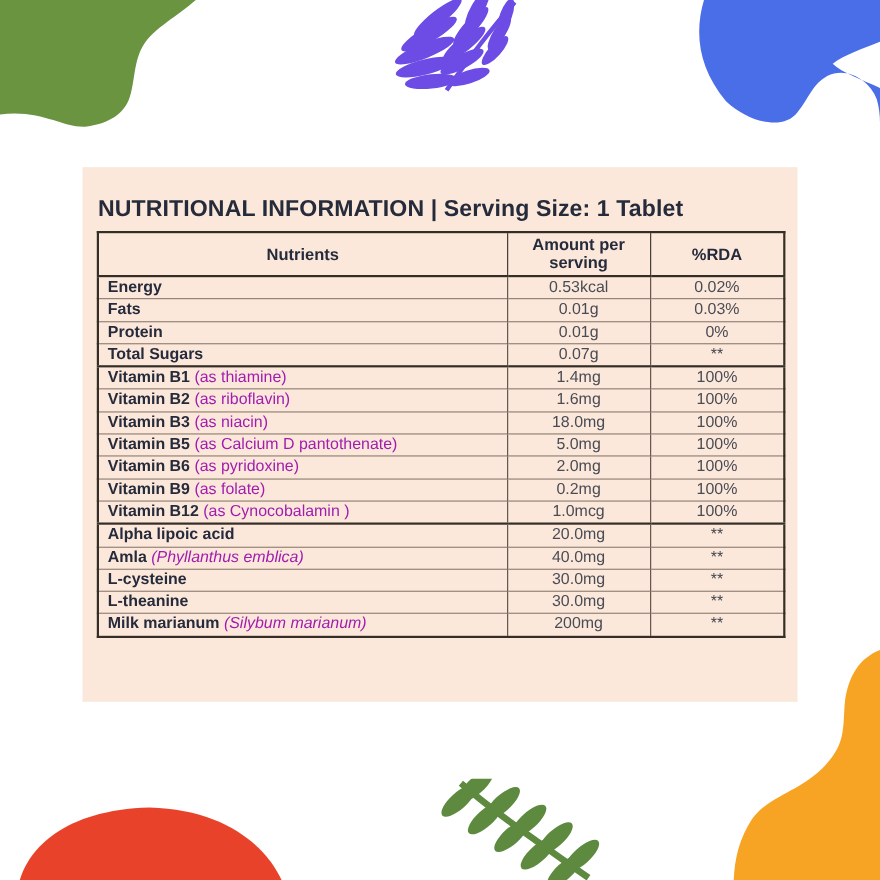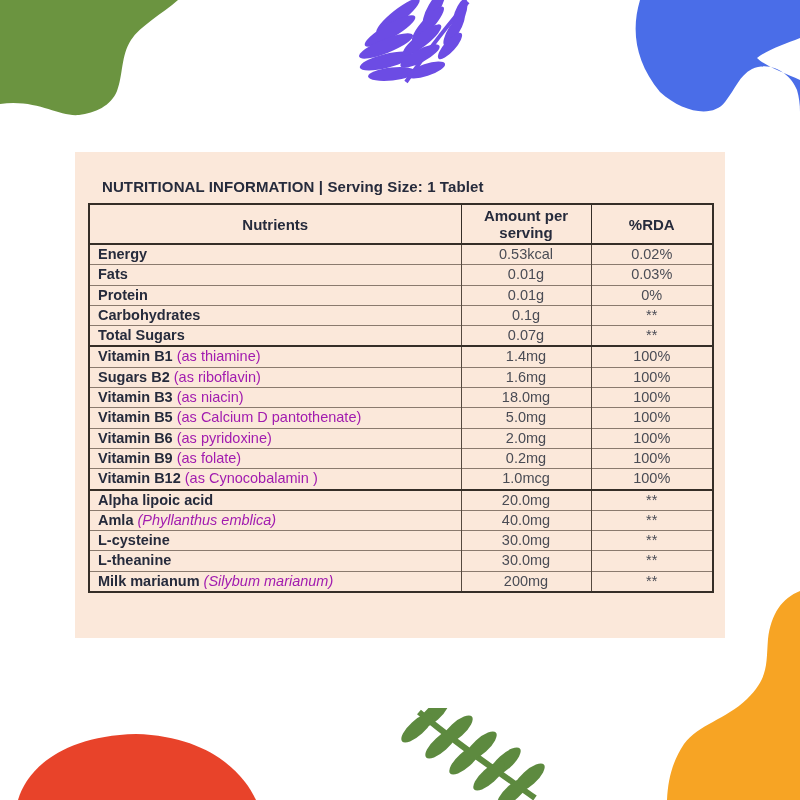--- a/index.html
+++ b/index.html
@@ -20,22 +20,22 @@
   .f-branch{fill:var(--branch-green,#5d8a3f);}
   .s-branch{stroke:var(--branch-green,#5d8a3f);fill:none;}
   .f-yellow{fill:var(--blob-yellow,#f7a424);}
 
   .card{
     position:absolute;left:75px;top:152px;width:650px;height:486px;
     background:var(--card-bg,#fbe8da);
     box-sizing:border-box;padding:26px 13px 0 13px;
   }
   .card-title{
-    font-size:15px;font-weight:bold;letter-spacing:.1px;
-    color:var(--text-dark,#262b3c);margin:0 0 8px 14px;
+    font-size:21px;font-weight:bold;letter-spacing:.1px;
+    color:var(--text-dark,#262b3c);margin:0 0 8px 1px;
   }
   table.nutrition{
     border-collapse:collapse;table-layout:fixed;width:624px;
     border:2.5px solid var(--border-dark,#352e27);
   }
   col.c-name{width:372px;}
   col.c-amount{width:130px;}
   col.c-rda{width:122px;}
   th{
     font-size:15px;font-weight:bold;color:var(--text-dark,#262b3c);
@@ -142,36 +142,31 @@
             <td class="col-name"><strong>Fats</strong></td>
             <td class="col-amount">0.01g</td>
             <td class="col-rda">0.03%</td>
           </tr>
           <tr>
             <td class="col-name"><strong>Protein</strong></td>
             <td class="col-amount">0.01g</td>
             <td class="col-rda">0%</td>
           </tr>
           <tr>
-            <td class="col-name"><strong>Carbohydrates</strong></td>
-            <td class="col-amount">0.1g</td>
-            <td class="col-rda">**</td>
-          </tr>
-          <tr>
             <td class="col-name"><strong>Total Sugars</strong></td>
             <td class="col-amount">0.07g</td>
             <td class="col-rda">**</td>
           </tr>
           <tr class="section-start">
             <td class="col-name"><strong>Vitamin B1</strong><span class="note"> (as thiamine)</span></td>
             <td class="col-amount">1.4mg</td>
             <td class="col-rda">100%</td>
           </tr>
           <tr>
-            <td class="col-name"><strong>Sugars B2</strong><span class="note"> (as riboflavin)</span></td>
+            <td class="col-name"><strong>Vitamin B2</strong><span class="note"> (as riboflavin)</span></td>
             <td class="col-amount">1.6mg</td>
             <td class="col-rda">100%</td>
           </tr>
           <tr>
             <td class="col-name"><strong>Vitamin B3</strong><span class="note"> (as niacin)</span></td>
             <td class="col-amount">18.0mg</td>
             <td class="col-rda">100%</td>
           </tr>
           <tr>
             <td class="col-name"><strong>Vitamin B5</strong><span class="note"> (as Calcium D pantothenate)</span></td>

